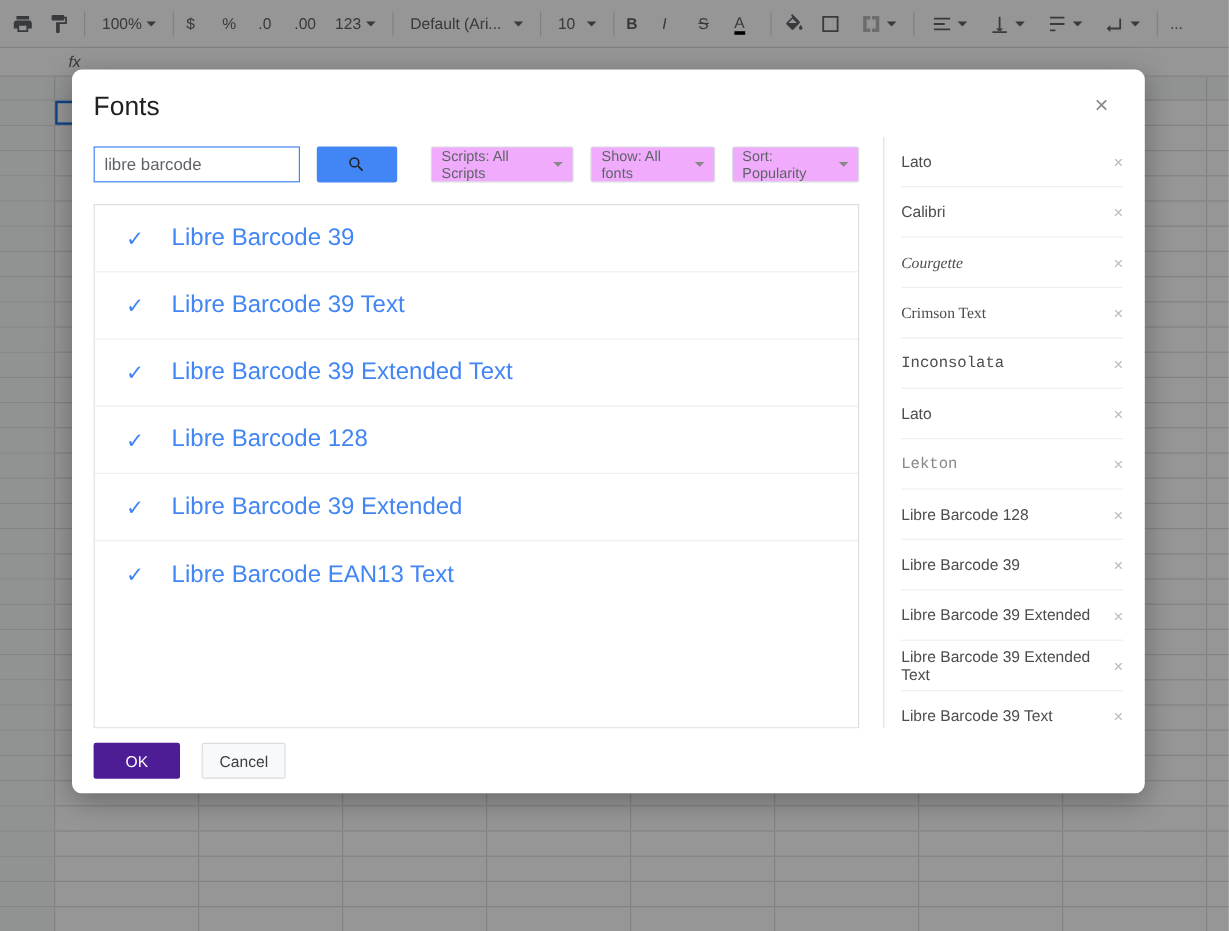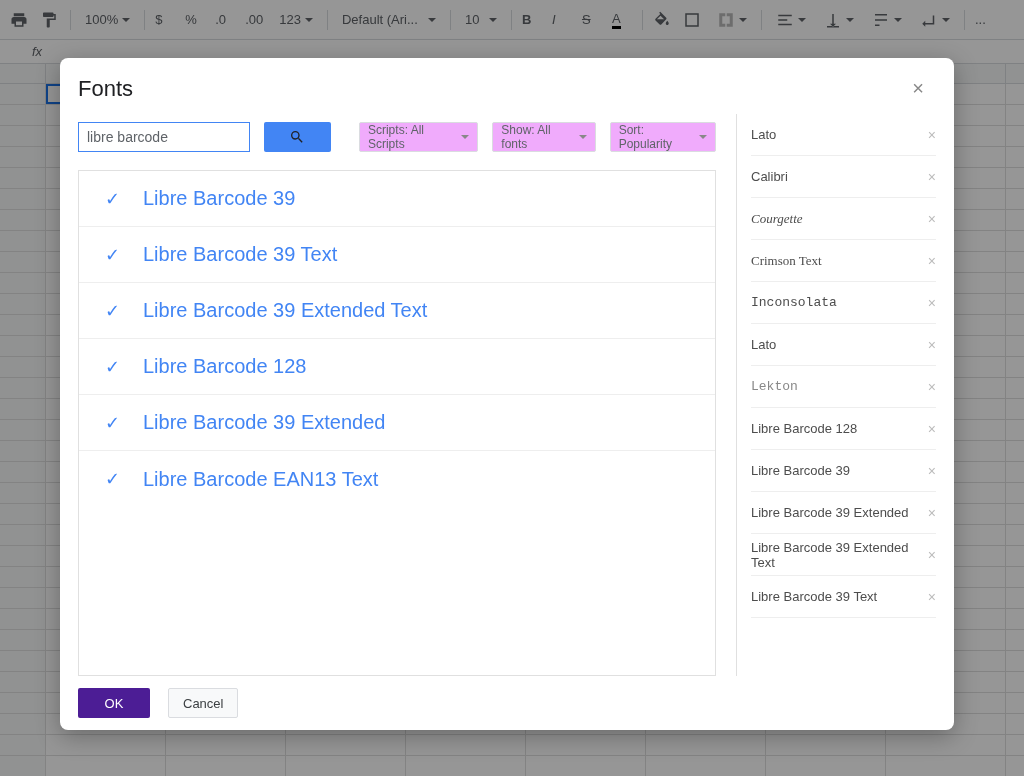--- a/index.html
+++ b/index.html
@@ -8,36 +8,36 @@
   
   .app-bg { position: absolute; inset: 0; filter: brightness(0.9); }
   .toolbar { position: absolute; top: 0; left: 0; right: 0; height: 40px; background: #fff; border-bottom: 1px solid #dadce0; display: flex; align-items: center; padding: 0 6px; gap: 2px; }
   .tbtn { height: 28px; min-width: 28px; display: flex; align-items: center; justify-content: flex-start; border-radius: 2px; color: #5f6368; font-size: 13px; cursor: default; padding: 0 4px; }
   .tbtn svg { width: 18px; height: 18px; }
   .tsep { width: 1px; height: 20px; background: #dadce0; margin: 0 4px; }
   .tdrop { padding: 0 8px; display: flex; align-items: center; gap: 4px; }
   .tdrop .caret { width: 0; height: 0; border-left: 4px solid transparent; border-right: 4px solid transparent; border-top: 4px solid #5f6368; }
   .font-a-underline { border-bottom: 3px solid #000; padding-bottom: 0; }
 
-  .fxrow { position: absolute; top: 40px; left: 0; right: 0; height: 24px; background: #fff; border-bottom: 1px solid #dadce0; display: flex; align-items: center; font-size: 13px; color: #5f6368; }
+  .fxrow { position: absolute; top: 40px; left: 0; right: 0; height: 24px; background: #fff; border-bottom: 1px solid #dadce0; display: flex; align-items: center; font-size: 13px; color: #5f6368; padding-left: 25px; }
   .fxrow .fx { font-style: italic; margin-left: 32px; }
   .colhdrs { position: absolute; top: 64px; left: 0; right: 0; height: 20px; background: #f8f9fa; border-bottom: 1px solid #dadce0; display: flex; }
   .colhdrs .corner { width: 46px; border-right: 1px solid #dadce0; }
   .colhdrs .ch { flex: 0 0 120px; border-right: 1px solid #dadce0; text-align: center; font-size: 11px; color: #5f6368; line-height: 20px; }
   .grid { position: absolute; top: 84px; left: 0; right: 0; bottom: 0; background: #fff; }
   .grid .row { height: 21px; border-bottom: 1px solid #e0e0e0; display: flex; }
   .grid .rownum { width: 46px; border-right: 1px solid #e0e0e0; background: #f8f9fa; font-size: 10px; color: #888; text-align: center; line-height: 21px; }
   .grid .cell { flex: 0 0 120px; border-right: 1px solid #e0e0e0; }
   .sel-cell { border: 2px solid #1a73e8 !important; }
 
   
   .scrim { position: absolute; inset: 0; background: rgba(0,0,0,0.35); }
 
   
-  .dialog { position: absolute; top: 58px; left: 60px; width: 894px; height: 672px; background: #fff; border-radius: 8px; box-shadow: 0 6px 24px rgba(0,0,0,.3); display: flex; flex-direction: column; }
+  .dialog { position: absolute; top: 58px; left: 60px; width: 894px; height: 603px; background: #fff; border-radius: 8px; box-shadow: 0 6px 24px rgba(0,0,0,.3); display: flex; flex-direction: column; }
   .dlg-header { padding: 18px 24px 12px 18px; display: flex; align-items: center; }
   .dlg-title { font-size: 22px; color: #202124; font-weight: 400; flex: 1; }
   .dlg-close { width: 24px; height: 24px; color: #888; font-size: 20px; cursor: pointer; text-align: center; }
 
   .dlg-body { flex: 1; display: flex; padding: 0 18px; overflow: hidden; }
   .left-col { flex: 1; display: flex; flex-direction: column; padding-right: 20px; }
   .right-col { width: 200px; border-left: 1px solid #e0e0e0; padding-left: 14px; overflow: hidden; }
 
   .controls-row { display: flex; align-items: center; gap: 14px; margin: 8px 0 18px; }
   .search-box { width: 172px; height: 30px; border: 1px solid #4285f4; padding: 0 8px; font-size: 14px; color: #5f6368; }

